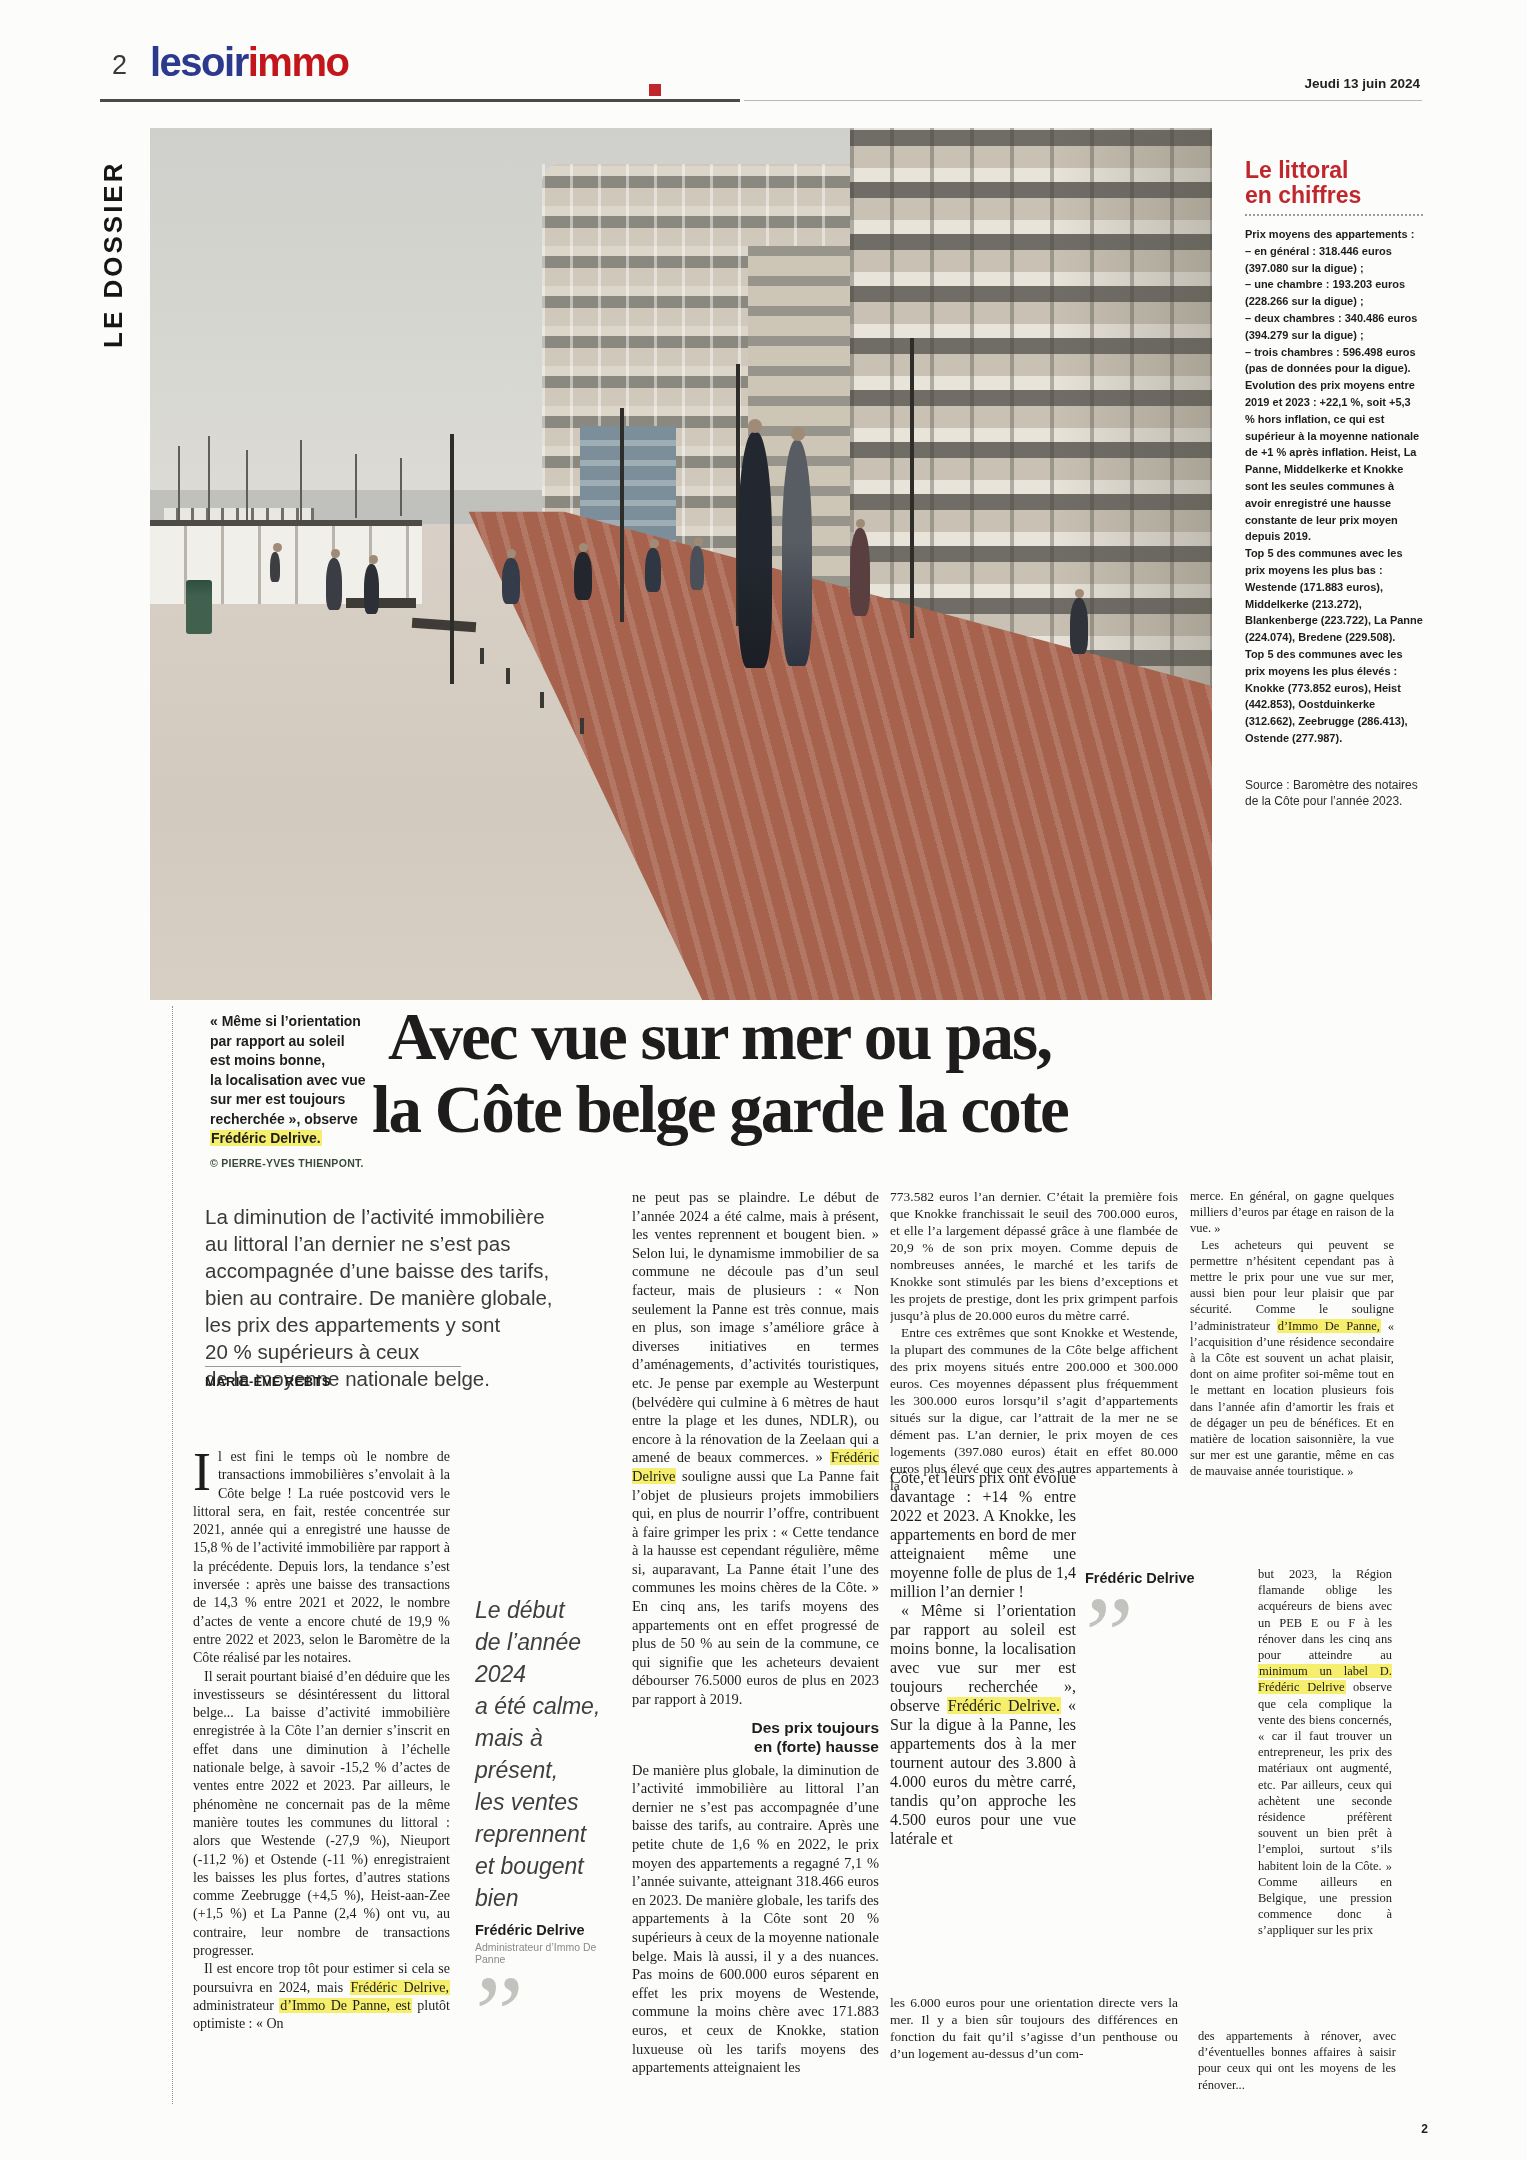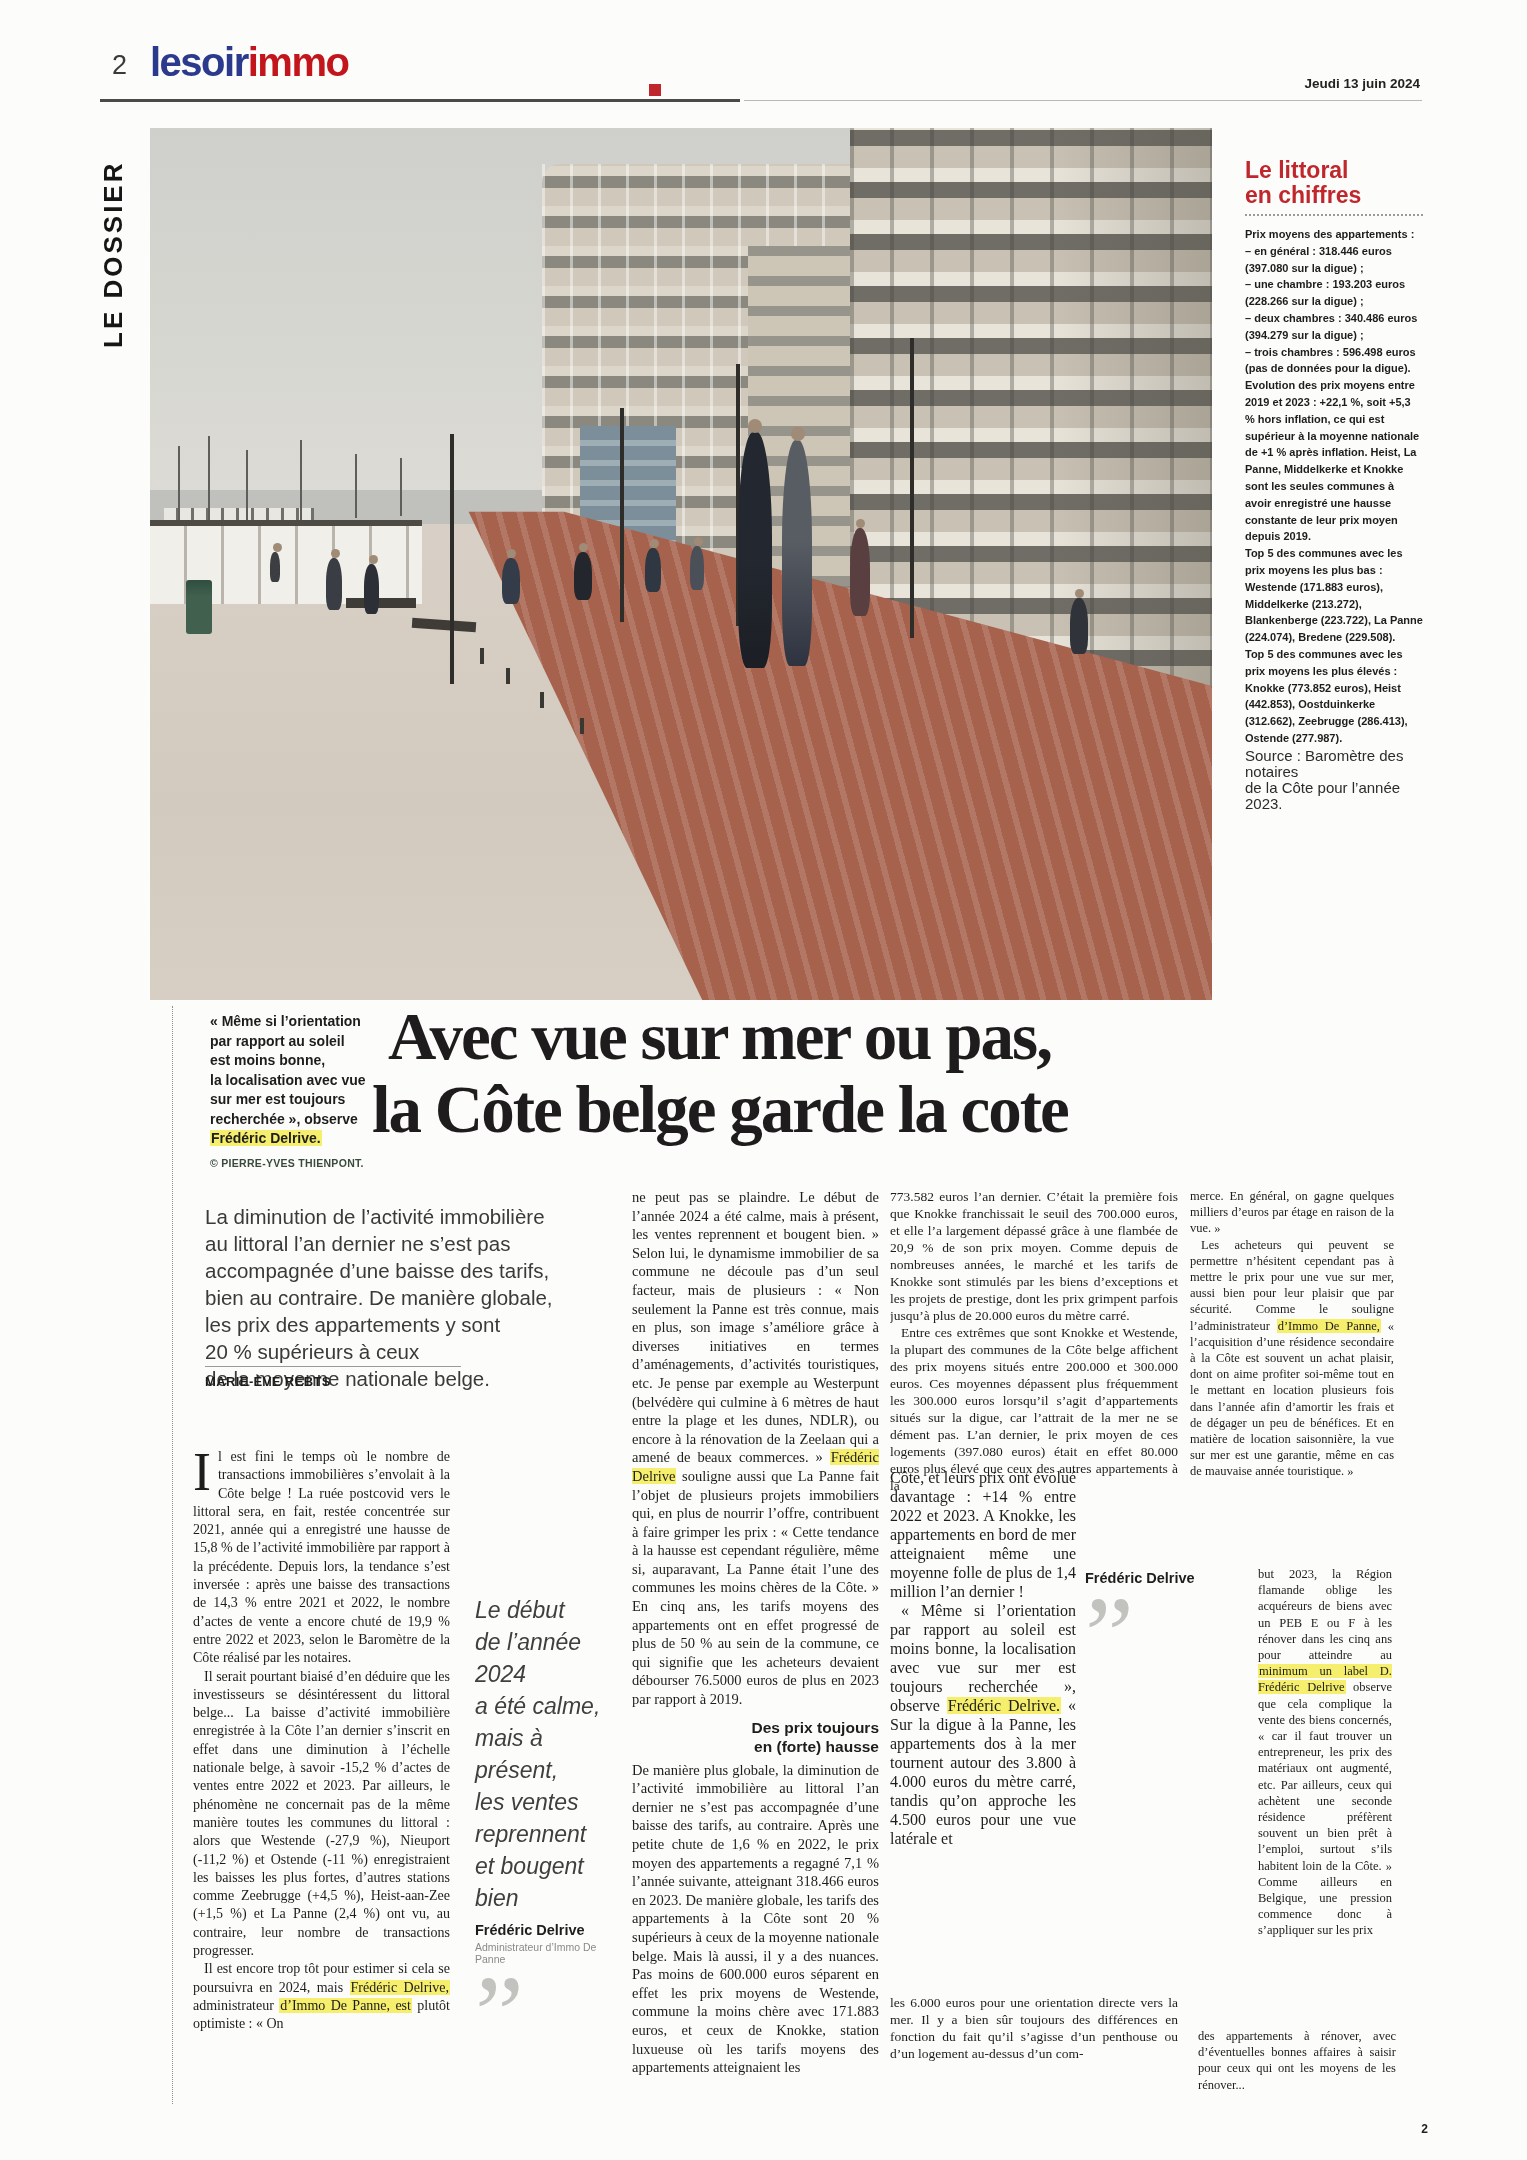--- a/index.html
+++ b/index.html
@@ -20,21 +20,21 @@
   #section-marker{left:649px;top:84px;width:12px;height:12px;background:#c0272d;}
   #dossier{left:98px;top:128px;height:220px;writing-mode:vertical-rl;transform:rotate(180deg);
            font-size:26px;font-weight:700;letter-spacing:3px;color:#161616;}
   .dotted-v{left:172px;top:1006px;height:1098px;width:0;border-left:1px dotted #8d8d89;}
 
   
   #infobox{left:1245px;top:158px;width:178px;}
   #infobox h2{margin:0 0 6px 0;font-size:23px;line-height:25px;color:#c0272d;white-space:pre-line;}
   #infobox .trule{width:178px;height:0;border-top:2px dotted #9a9a96;margin:6px 0 10px 0;}
   #infobox .body{font-size:11px;line-height:16.8px;font-weight:700;color:#1d1d1b;}
-  #infobox .src{margin-top:1px;font-size:15px;line-height:16px;color:#2c2c2a;}
+  #infobox .src{margin-top:30px;font-size:12px;line-height:16px;color:#2c2c2a;}
 
   
   #photo{left:150px;top:128px;width:1062px;height:872px;overflow:hidden;background:#d4d5d0;}
   .sky{left:0;top:0;width:100%;height:46%;background:linear-gradient(#cfd0cb,#dddcd7);}
   .ground{left:0;top:44%;width:100%;height:56%;background:linear-gradient(#d8d0c6,#d3cabf 60%,#d8cfc4);}
   .horizon{left:0;top:362px;width:420px;height:34px;background:#c0c1bc;}
   .huts{left:14px;top:380px;width:150px;height:26px;
         background:repeating-linear-gradient(90deg,#e8e7e2 0 12px,#716f69 12px 15px);}
   .mast{width:2px;background:#5f5e5a;}
   .pavilion{left:0;top:392px;width:272px;height:78px;border-top:6px solid #4e4b45;

